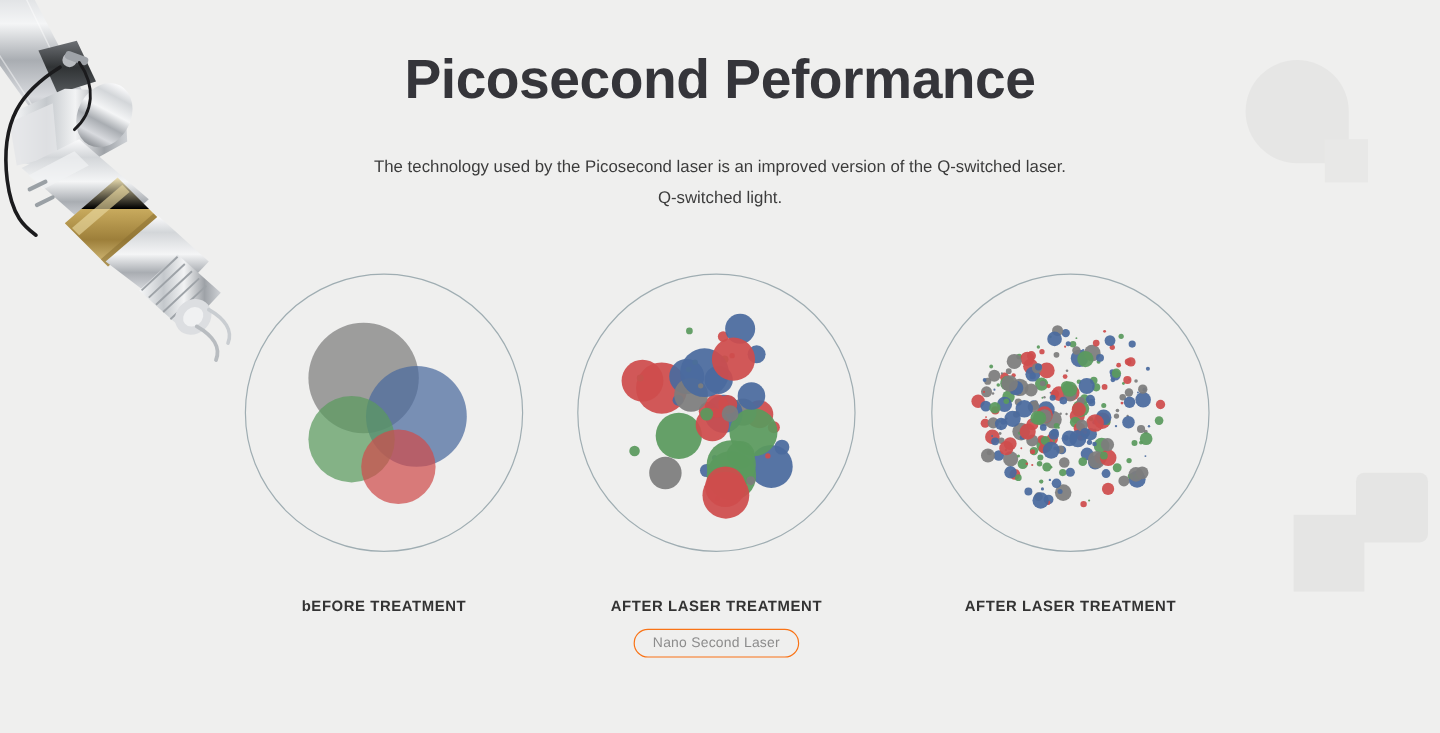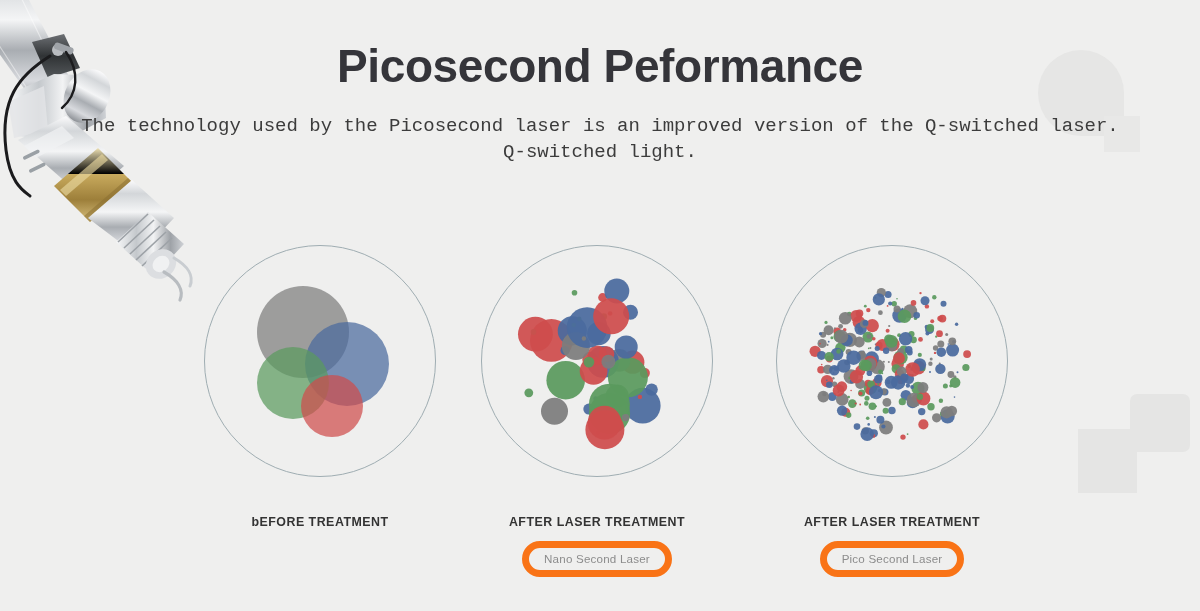--- a/index.html
+++ b/index.html
@@ -34,47 +34,47 @@
 
   
   .header{position:absolute;left:0;top:0;width:1200px;text-align:center;}
   .title{
     margin:0;padding-top:40px;
     font-size:46px;line-height:1.15;
     font-weight:700;letter-spacing:-0.4px;
     color:#35353a;
   }
   .subtitle{
-    margin:4px;padding-top:16px;
-    font-size:19px;line-height:26px;
-    color:#3c3c3c;font-weight:400;font-family:Liberation Mono, monospace;
+    margin:16px;padding-top:16px;
+    font-size:14px;line-height:26px;
+    color:#3c3c3c;font-weight:400;
   }
   .subtitle .ln{display:block;}
 
   
-  .panels{position:absolute;left:0;top:245px;width:1200px;height:340px;}
+  .panels{position:absolute;left:0;top:228px;width:1200px;height:340px;}
   .panel{position:absolute;top:0;width:300px;text-align:center;}
   .panel-1{left:170px;}
   .panel-2{left:447px;}
   .panel-3{left:742px;}
   .dish{
     position:relative;width:232px;height:232px;margin:0 auto;
     border:1px solid #9fadb2;border-radius:50%;
     box-sizing:border-box;
   }
   .dish svg{position:absolute;left:0;top:0;width:232px;height:232px;display:block;}
   .caption{
     margin-top:38px;
     font-size:12.4px;font-weight:700;letter-spacing:0.5px;
     color:#333;
   }
   .pill{
     display:inline-block;margin-top:12px;
     padding:4px 15px 5px;
-    border:7px solid #f97316;border-radius:20px;
+    border:1px solid #f97316;border-radius:20px;
     font-size:11.6px;color:#8c8c8c;letter-spacing:0.2px;
     background:transparent;
   }
   .pill-spacer{height:29px;}
 
   
   .laser{position:absolute;left:-12px;top:-10px;width:230px;height:330px;}
 </style>
 </head>
 <body>
@@ -504,17 +504,16 @@
             <circle cx="76.6" cy="111.7" r="7.3" fill="#4a6a9e" fill-opacity="0.93"></circle>
             <circle cx="91.3" cy="64.1" r="2.2" fill="#cf4c4c" fill-opacity="0.93"></circle>
             <circle cx="143.5" cy="93.4" r="2.4" fill="#cf4c4c" fill-opacity="0.93"></circle>
             <circle cx="122.0" cy="112.2" r="5.9" fill="#cf4c4c" fill-opacity="0.93"></circle>
             <circle cx="101.8" cy="53.4" r="6.1" fill="#4a6a9e" fill-opacity="0.93"></circle>
             <circle cx="51.6" cy="84.2" r="5.0" fill="#7d7d7d" fill-opacity="0.93"></circle>
             <circle cx="175.3" cy="95.3" r="3.9" fill="#7d7d7d" fill-opacity="0.93"></circle>
           </svg>
       </div>
       <div class="caption">AFTER LASER TREATMENT</div>
-      <div class="pill">Pico Second Laser</div>
     </div>
 
   </div>
 </div>
 
 </body></html>

